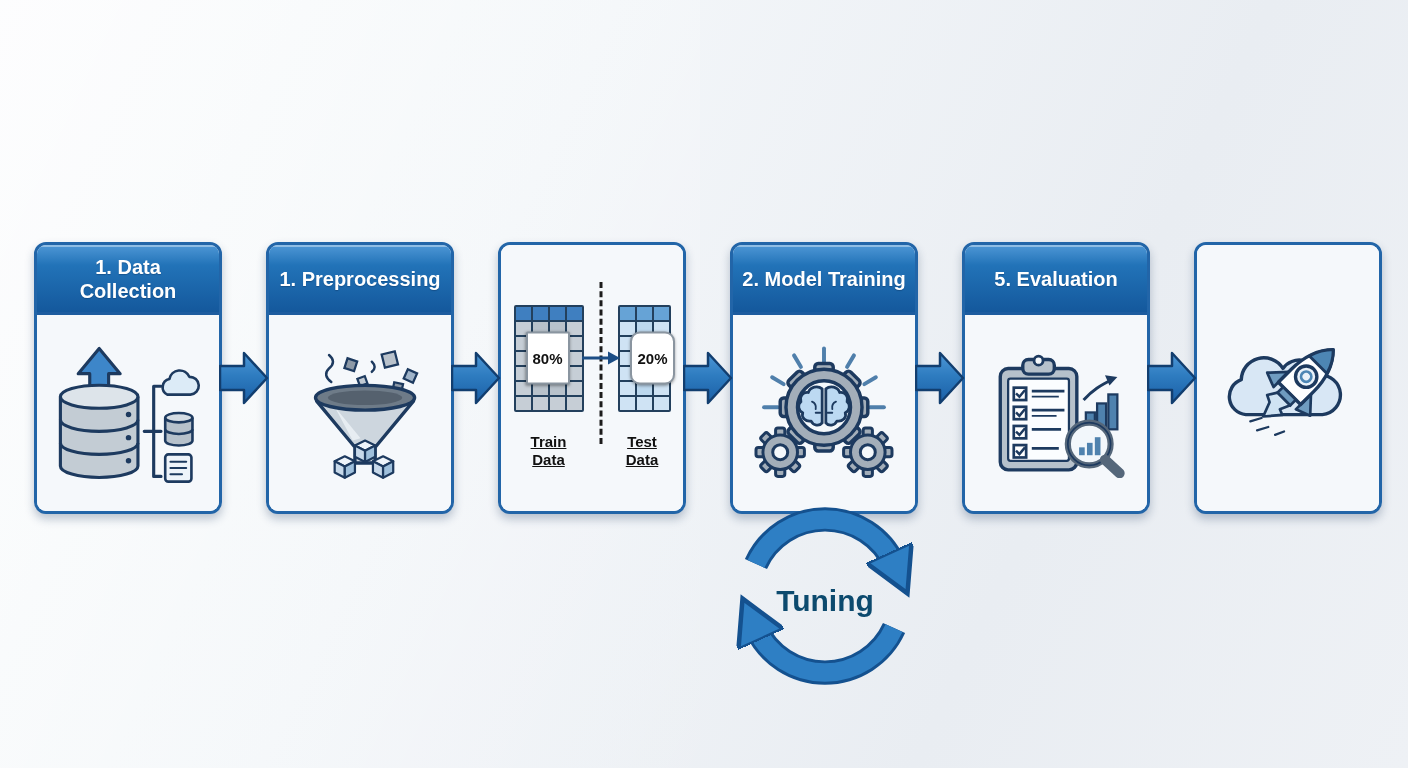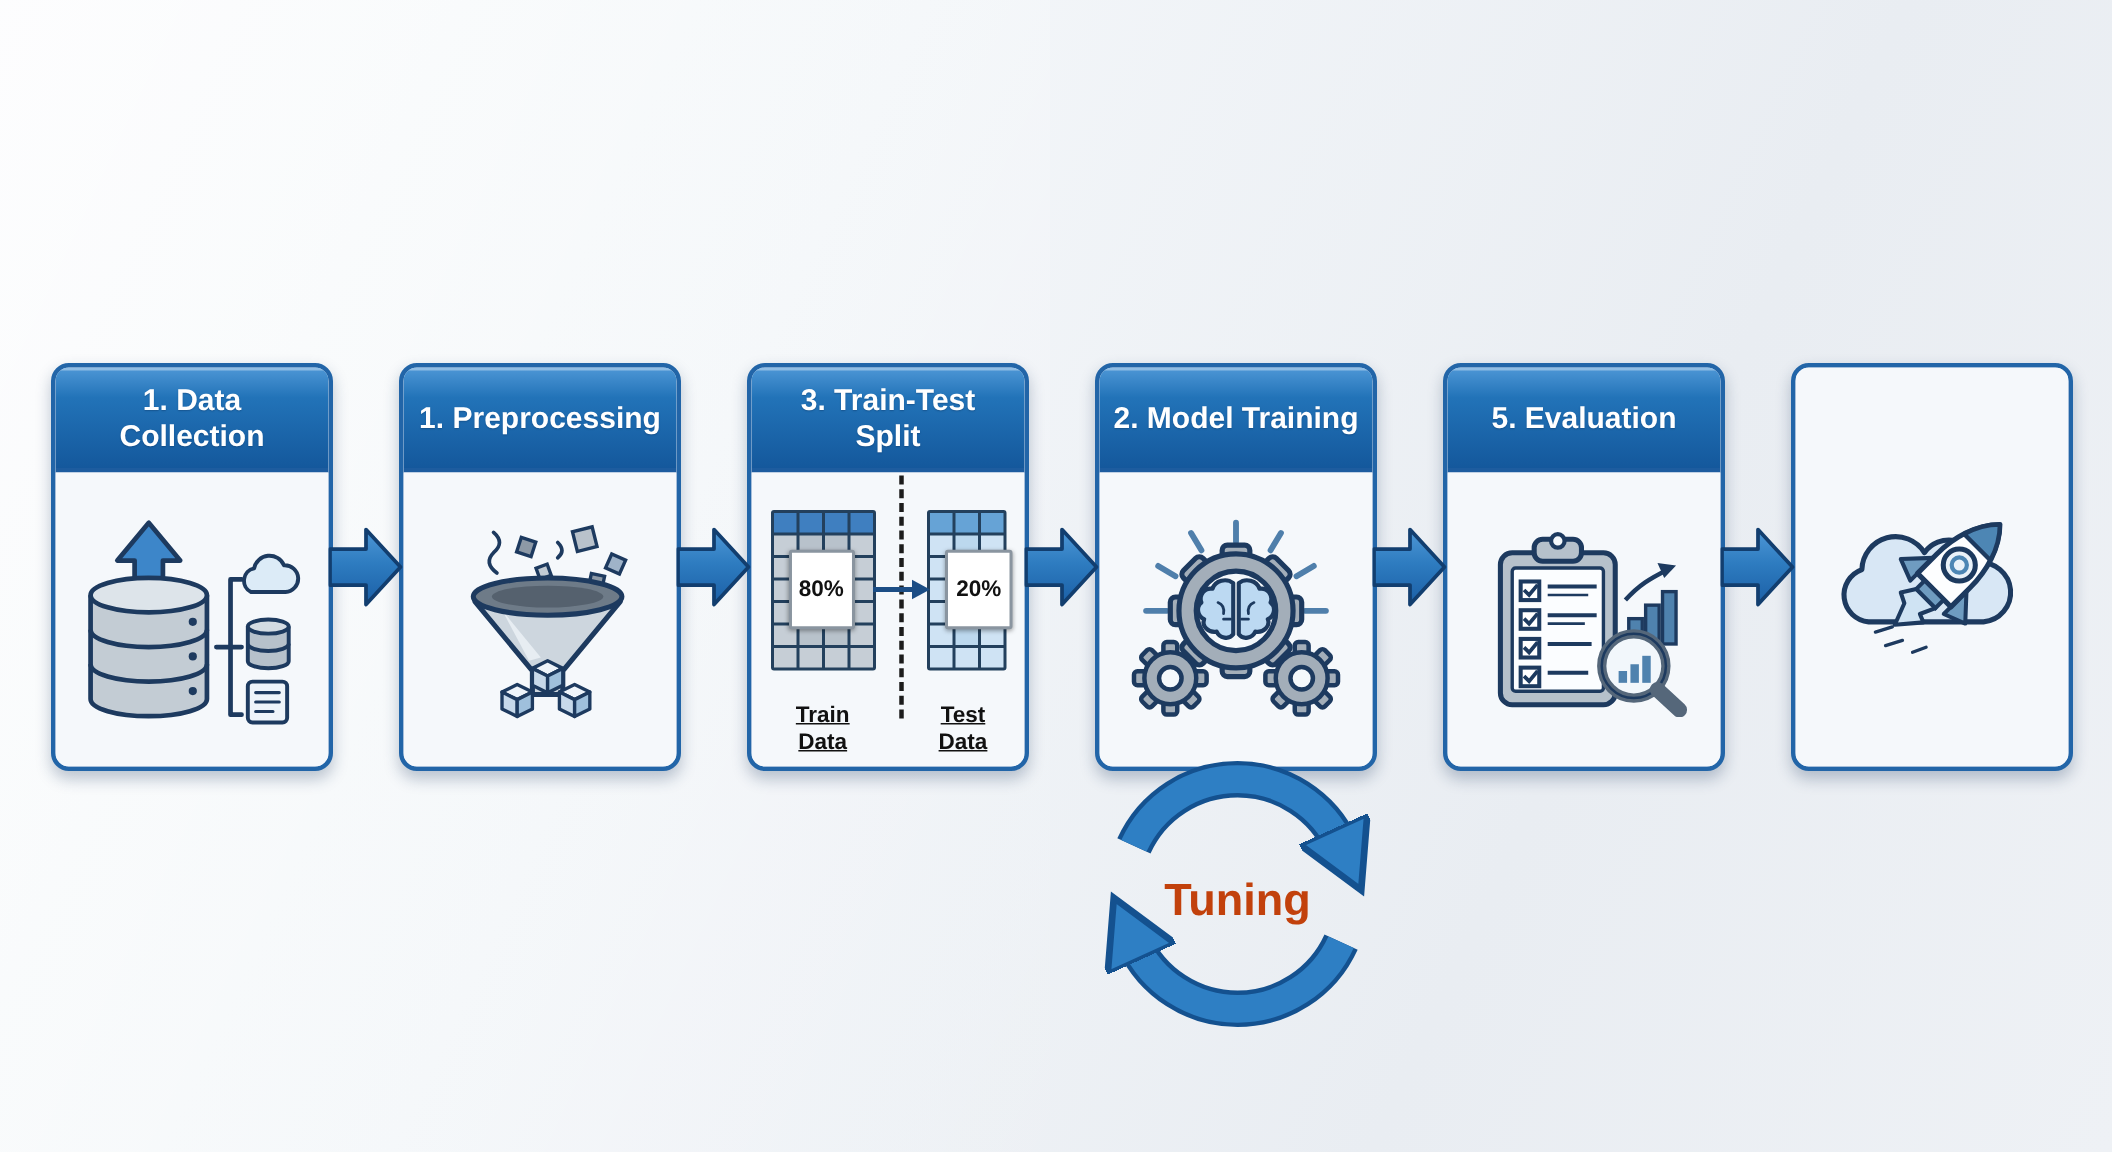--- a/index.html
+++ b/index.html
@@ -64,21 +64,21 @@
   }
   .split-arrow{position:absolute;left:-3px;top:50%;transform:translateY(-50%);z-index:2;}
   .split-captions{display:flex;margin-top:7px;}
   .split-caption{font-size:15px;font-weight:bold;color:#111;text-align:center;line-height:1.15;text-decoration:underline;}
   .split-caption.train-cap{width:66px;margin-right:34px;}
   .split-caption.test-cap{width:53px;}
   
   .tuning-loop{position:absolute;left:718px;top:490px;width:214px;height:212px;}
   .tuning-label{
     position:absolute;left:0;right:0;top:94px;text-align:center;
-    font-size:30px;font-weight:bold;color:#c2410c;
+    font-size:30px;font-weight:bold;color:#0c4a6e;
   }
 </style>
 </head>
 <body>
 
 <div id="canvas">
 
   <svg width="0" height="0" style="position:absolute" aria-hidden="true">
     <defs>
       <linearGradient id="arrowGrad" x1="0" y1="0" x2="0" y2="1">
@@ -150,23 +150,20 @@
           </g>
         </svg>
       </div>
     </div>
 
     <svg class="flow-arrow" width="50" height="58" viewBox="0 0 50 58">
       <polygon points="1,17 25,17 25,4 48,29 25,54 25,41 1,41" fill="url(#arrowGrad)" stroke="#123e6f" stroke-width="2.5" stroke-linejoin="round"></polygon>
     </svg>
 
     <div class="card">
-      <div class="card-header">
-        <span>3. Train-Test Split</span>
-      </div>
       <div class="card-body">
         <div class="split-wrap">
           <div class="split-row">
             <div class="mini-table train">
                 <span class="cell"></span>
                 <span class="cell"></span>
                 <span class="cell"></span>
                 <span class="cell"></span>
                 <span class="cell"></span>
                 <span class="cell"></span>
@@ -217,21 +214,21 @@
                 <span class="cell"></span>
                 <span class="cell"></span>
                 <span class="cell"></span>
                 <span class="cell"></span>
                 <span class="cell"></span>
                 <span class="cell"></span>
                 <span class="cell"></span>
                 <span class="cell"></span>
               </div>
             <div class="pct-badge" style="left:34px;">80%</div>
-            <div class="pct-badge" style="left:auto;right:-4px;transform:translate(0,-50%);">20%</div>
+            <div class="pct-badge" style="left:auto;right:-4px;transform:translate(0,-50%);border-radius:10px;">20%</div>
           </div>
           <div class="split-captions">
             <div class="split-caption train-cap">Train Data</div>
             <div class="split-caption test-cap">Test Data</div>
           </div>
         </div>
       </div>
     </div>
 
     <svg class="flow-arrow" width="50" height="58" viewBox="0 0 50 58">

